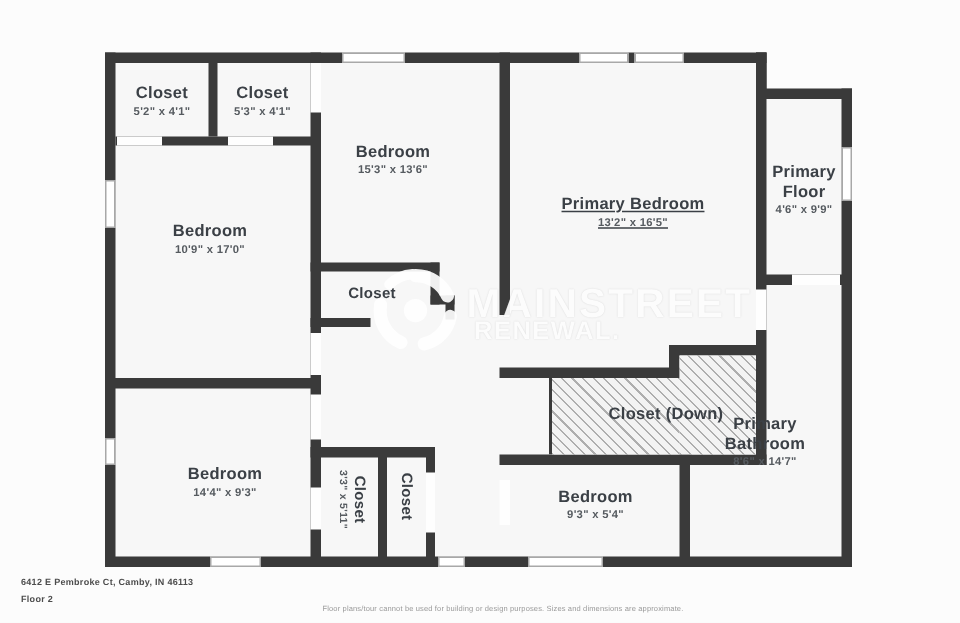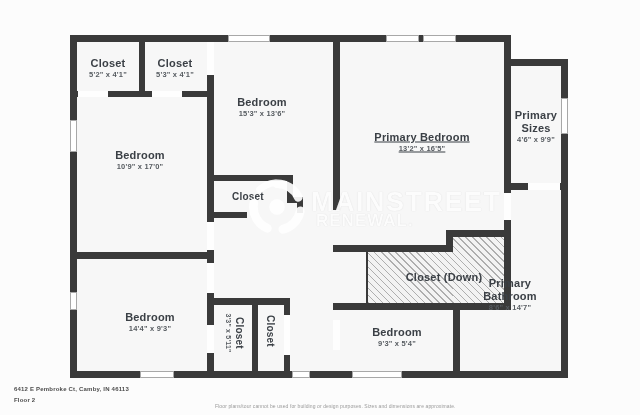--- a/index.html
+++ b/index.html
@@ -107,21 +107,21 @@
   </div>
   <div class="label lbl-bedroom-top">
     <div class="nm">Bedroom</div>
     <div class="dm">15'3" x 13'6"</div>
   </div>
   <div class="label lbl-primary-bedroom">
     <div class="nm">Primary Bedroom</div>
     <div class="dm">13'2" x 16'5"</div>
   </div>
   <div class="label wrap lbl-primary-closet">
-    <div class="nm">Primary Sizes</div>
+    <div class="nm">Primary Floor</div>
     <div class="dm">4'6" x 9'9"</div>
   </div>
   <div class="label lbl-bedroom-left">
     <div class="nm">Bedroom</div>
     <div class="dm">10'9" x 17'0"</div>
   </div>
   <div class="label small lbl-mid-closet">
     <div class="nm">Closet</div>
   </div>
   <div class="label lbl-bedroom-bottom">

